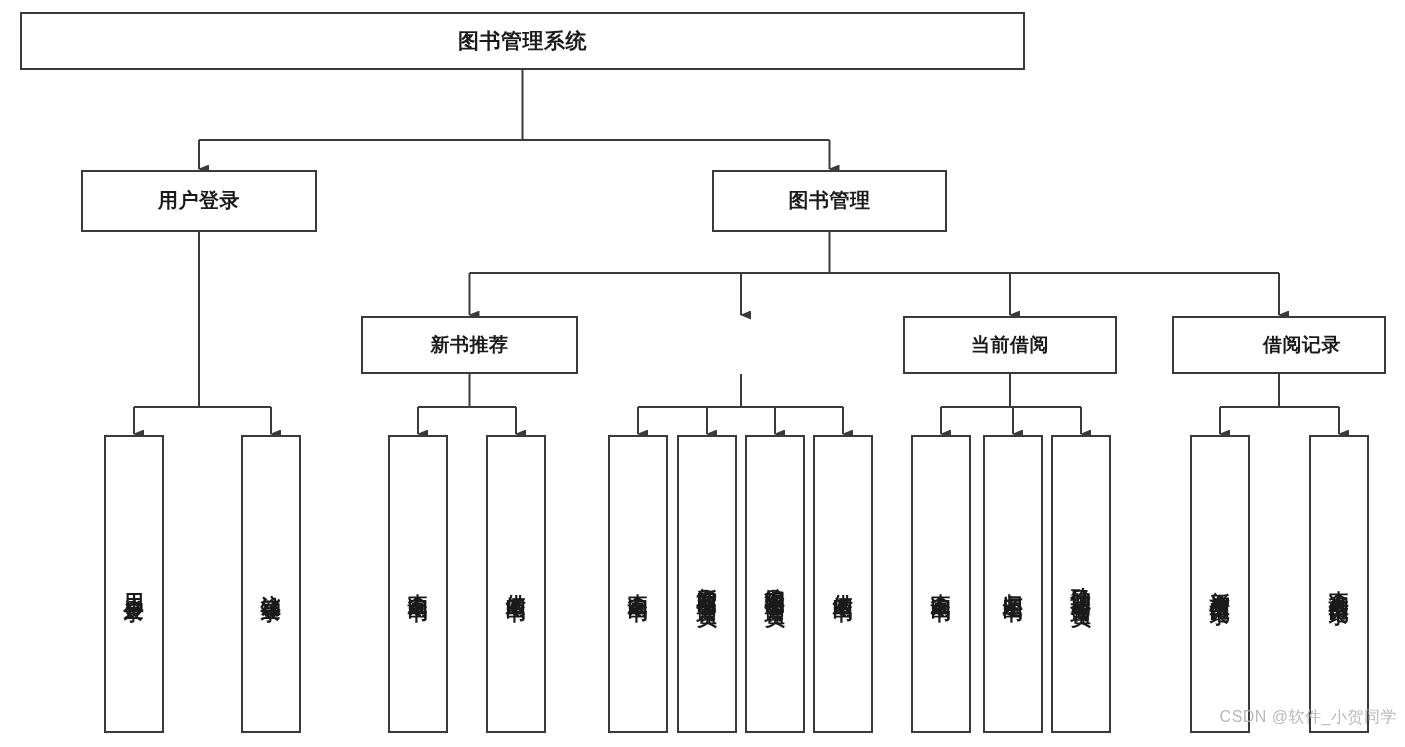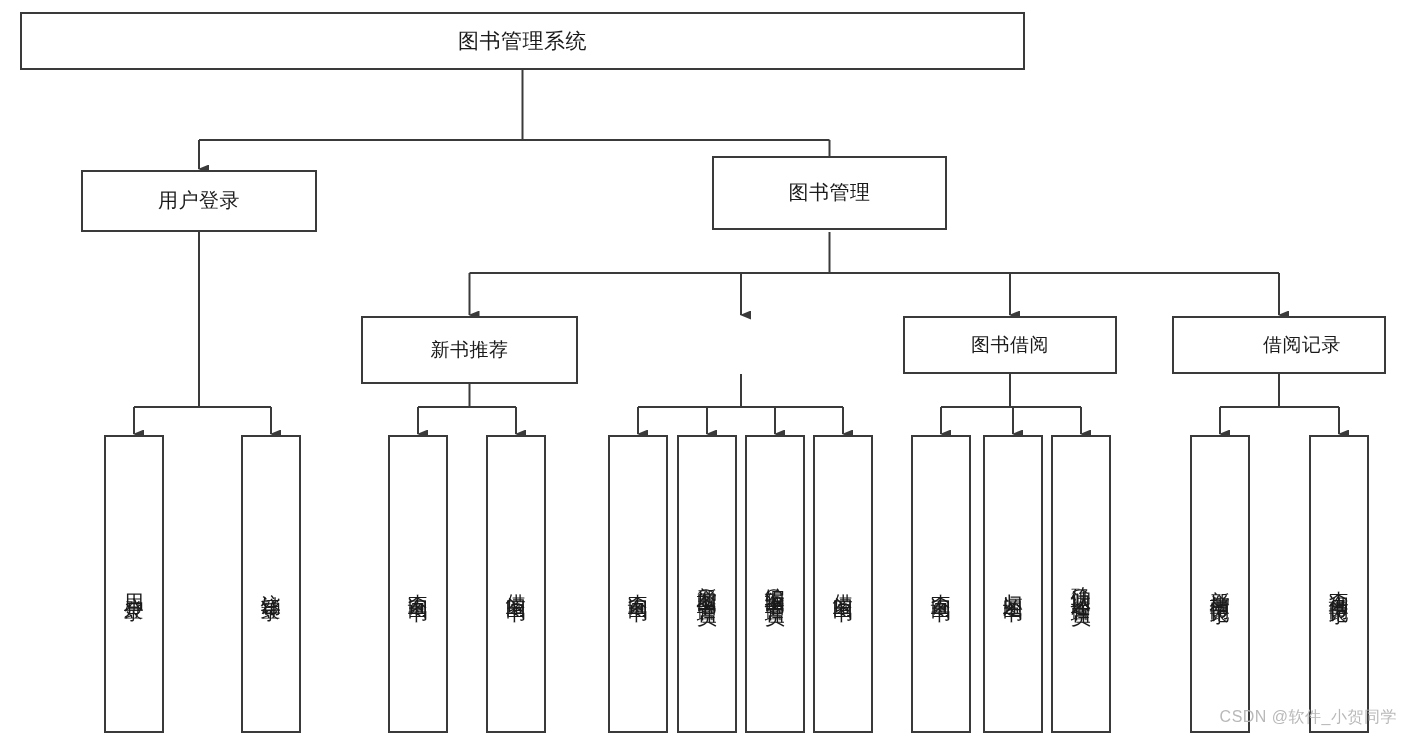--- a/index.html
+++ b/index.html
@@ -34,20 +34,21 @@
     display: flex;
     align-items: center;
     justify-content: center;
     color: #1a1a1a;
   }
   .node-label {
     display: block;
     text-align: right;
     line-height: 1.18;
     letter-spacing: 0.5px;
+    font-weight: bold;
   }
   .node.root {
     font-size: 21px;
   }
   .node.level2 {
     font-size: 20px;
   }
   .node.level3 {
     font-size: 19px;
   }
@@ -122,29 +123,29 @@
       </g>
   </svg>
 
   <div class="node root" id="node-root" style="left: 20px; top: 12px; width: 1005px; height: 58px;">
     <span class="node-label">图书管理系统</span>
   </div>
 
   <div class="node level2" id="node-user-login" style="left: 81px; top: 170px; width: 236px; height: 62px;">
     <span class="node-label">用户登录</span>
   </div>
-  <div class="node level2" id="node-book-manage" style="left: 712px; top: 156px; width: 235px; height: 74px;">
+  <div class="node level2" id="node-book-manage" style="left: 712px; top: 170px; width: 235px; height: 62px;">
     <span class="node-label">图书管理</span>
   </div>
 
-  <div class="node level3" id="node-new-book-recommend" style="left: 361px; top: 316px; width: 217px; height: 68px;">
+  <div class="node level3" id="node-new-book-recommend" style="left: 361px; top: 316px; width: 217px; height: 58px;">
     <span class="node-label">新书推荐</span>
   </div>
   <div class="node level3" id="node-current-borrow" style="left: 903px; top: 316px; width: 214px; height: 58px;">
-    <span class="node-label">图书借阅</span>
+    <span class="node-label">当前借阅</span>
   </div>
   <div class="node level3" id="node-borrow-record" style="left: 1172px; top: 316px; width: 214px; height: 58px; padding-left: 46px;">
     <span class="node-label">借阅记录</span>
   </div>
 
   <div class="node leaf" id="node-leaf-user-login" style="left: 104px; top: 435px; width: 60px; height: 298px;">
     <span class="node-label">用户登录</span>
   </div>
   <div class="node leaf" id="node-leaf-user-logout" style="left: 241px; top: 435px; width: 60px; height: 298px;">
     <span class="node-label">注销登录</span>

